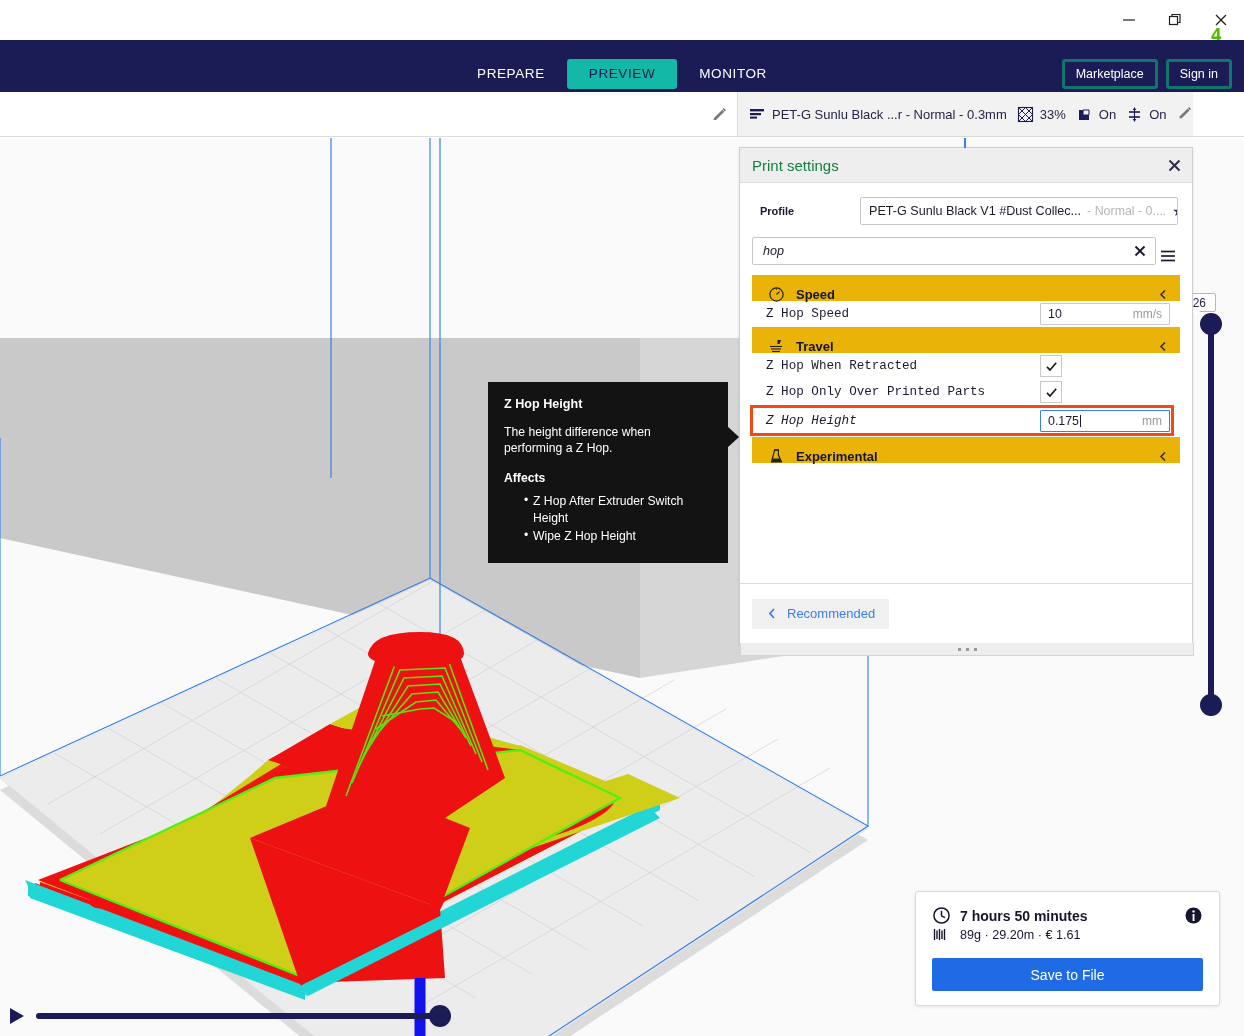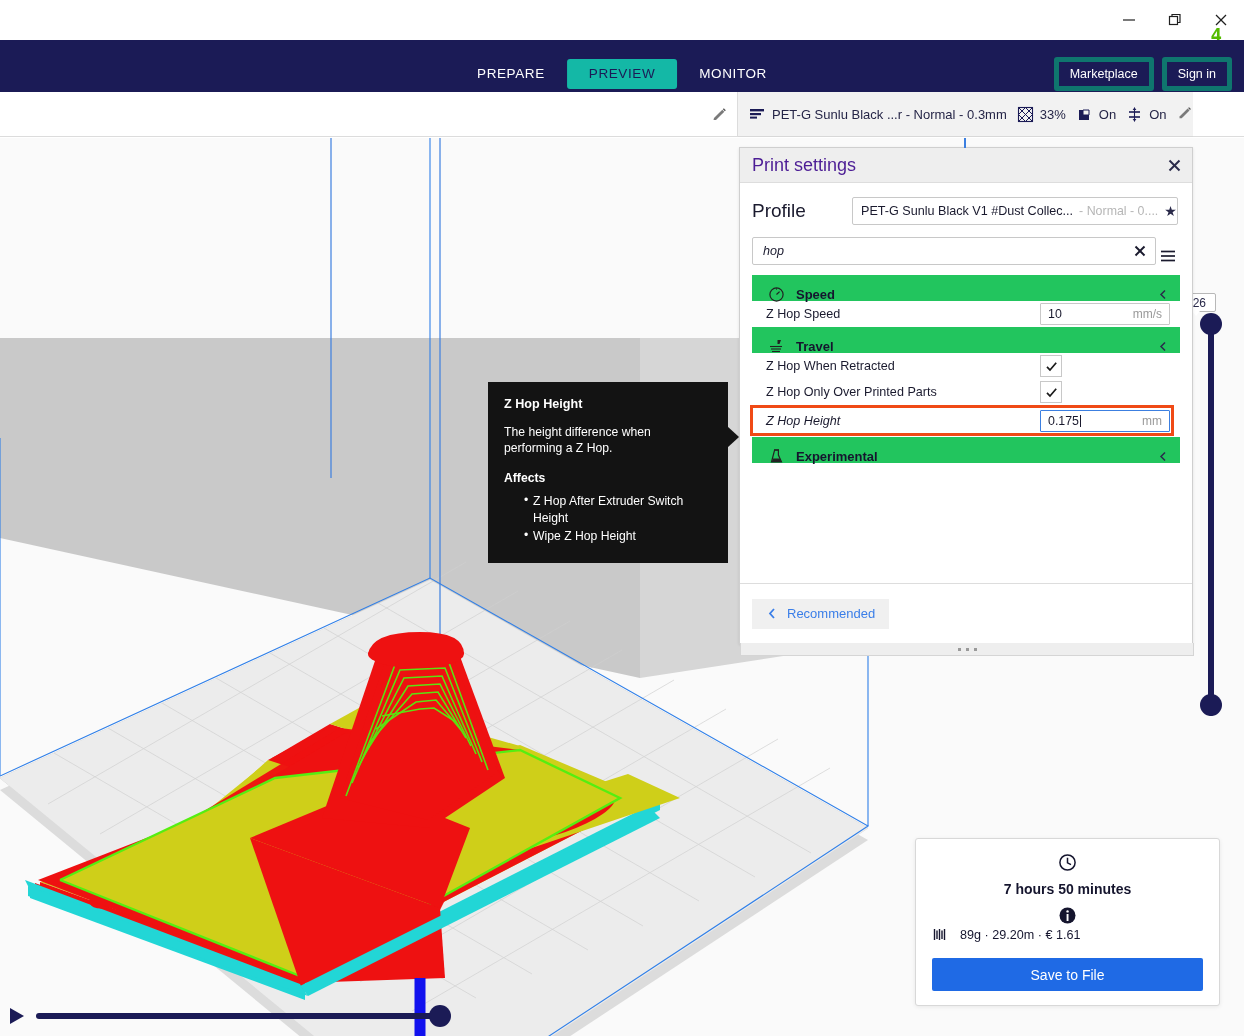--- a/index.html
+++ b/index.html
@@ -40,21 +40,21 @@
   .nav-tab {
     padding: 0 22px; height: 30px; line-height: 30px;
     color: #ffffff; font-size: 13.5px; letter-spacing: 0.6px;
     border-radius: 3px; cursor: pointer; white-space: nowrap;
   }
   .nav-tab.active { background: #14b8a6; color: #1b1b56; font-weight: 400; }
   .nav-right {
     position: absolute; right: 12px; display: flex; gap: 8px; align-items: center;
   }
   .nav-btn {
-    border: 5px solid #0f766e; border-radius: 3px; color: #ffffff;
+    border: 3px solid #0f766e; border-radius: 3px; color: #ffffff;
     background: transparent; font-size: 12.5px; padding: 5px 11px; cursor: pointer;
     font-family: "Liberation Sans", sans-serif;
   }
 
   
   .subbar {
     position: absolute; top: 92px; left: 0; width: 1244px; height: 45px;
     background: #ffffff; border-bottom: 1px solid #dcdcdc;
   }
   .subbar-pencil {
@@ -106,28 +106,28 @@
     position: absolute; left: 739px; top: 147px; width: 454px; height: 497px;
     background: #ffffff; border: 1px solid #cfcfcf; z-index: 30;
     box-shadow: 0 1px 3px rgba(0,0,0,0.10);
     display: flex; flex-direction: column;
   }
   .settings-header {
     height: 35px; background: #eeeeee; border-bottom: 1px solid #dddddd;
     display: flex; align-items: center; padding: 0 10px 0 12px;
     justify-content: space-between;
   }
-  .settings-title { font-size: 18px; color: #4c1d95; }
+  .settings-title { font-size: 15px; color: #15803d; }
   .settings-close { cursor: pointer; color: #2a2a4a; display: flex; }
   .settings-body { flex: 1; padding: 0; position: relative; overflow: hidden; }
 
   .profile-row {
     display: flex; align-items: center; padding: 14px 14px 0 12px; gap: 0;
   }
-  .profile-label { font-size: 19px; color: #1a1a2e; font-weight: normal; width: 100px; }
+  .profile-label { font-size: 11px; color: #1a1a2e; font-weight: bold; width: 100px; margin-left: 8px; }
   .profile-select {
     flex: 1; height: 28px; border: 1px solid #c8c8c8; background: #ffffff;
     display: flex; align-items: center; padding: 0 8px; gap: 6px; cursor: pointer;
     border-radius: 2px; overflow: hidden;
   }
   .profile-name { font-size: 12.6px; color: #1a1a2e; white-space: nowrap; }
   .profile-sub { font-size: 12.4px; color: #b6b6b6; white-space: nowrap; flex:1; }
   .profile-star { color: #2a2a4a; font-size: 14px; }
 
   .search-row { display: flex; align-items: flex-end; padding: 12px 12px 0 12px; gap: 0; }
@@ -137,32 +137,32 @@
   }
   .search-input {
     flex: 1; border: none; outline: none; font-size: 12.6px; font-style: italic;
     color: #1a1a2e; background: transparent; font-family: "Liberation Sans", sans-serif;
   }
   .search-clear { cursor: pointer; color: #1a1a2e; display: flex; }
   .hamburger { cursor: pointer; color: #1a1a2e; display: flex; padding: 0 3px; }
 
   .settings-list { margin-top: 10px; }
   .cat-row {
-    background: #22c55e; height: 26px; display: flex; align-items: center;
+    background: #eab308; height: 26px; display: flex; align-items: center;
     padding: 12px 10px 0 14px; margin: 0 12px; gap: 10px;
   }
   .cat-icon { width: 20px; display: flex; align-items: center; justify-content: center; color: #222; }
   .cat-label { flex: 1; font-size: 13px; font-weight: bold; color: #15152e; }
   .cat-chevron { color: #2a2a4a; display: flex; }
 
   .set-row {
     height: 26px; display: flex; align-items: center;
     padding: 0 10px 0 14px; margin: 0 12px; gap: 8px; position: relative;
   }
-  .set-label { flex: 1; font-size: 12.6px; color: #1a1a2e; }
+  .set-label { flex: 1; font-size: 12.6px; color: #1a1a2e; font-family: Liberation Mono, monospace; }
   .set-label.modified { font-style: italic; }
   .set-field {
     width: 130px; height: 22px; border: 1px solid #c8c8c8; background: #ffffff;
     display: flex; align-items: center; padding: 0 7px; border-radius: 1px;
   }
   .set-field.focused { border: 1px solid #3c7fe0; }
   .set-value { flex: 1; font-size: 12.4px; color: #1a1a2e; }
   .set-value .caret {
     display: inline-block; width: 1px; height: 12px; background: #1a1a2e;
     vertical-align: -2px; margin-left: 1px;
@@ -242,21 +242,21 @@
     background: #1b1b56; border-radius: 50%; cursor: pointer;
   }
 
   
   .job-card {
     position: absolute; right: 24px; bottom: 30px; width: 305px;
     background: #ffffff; border: 1px solid #d8d8d8; border-radius: 3px;
     padding: 14px 16px 14px 16px; z-index: 25;
     box-shadow: 0 1px 4px rgba(0,0,0,0.08);
   }
-  .job-time-row { display: flex; align-items: center; gap: 9px; flex-direction: column; }
+  .job-time-row { display: flex; align-items: center; gap: 9px; }
   .job-time { font-size: 14px; font-weight: bold; color: #15152e; flex: 1; }
   .job-info-icon { cursor: pointer; display: flex; }
   .job-mat-row { display: flex; align-items: center; gap: 9px; margin-top: 0; }
   .job-mat { font-size: 12.6px; color: #15152e; }
   .save-btn {
     margin-top: 14px; width: 100%; height: 33px; background: #1f6ae5; border: none;
     color: #ffffff; font-size: 14px; cursor: pointer; border-radius: 2px;
     font-family: "Liberation Sans", sans-serif;
   }
 </style>

